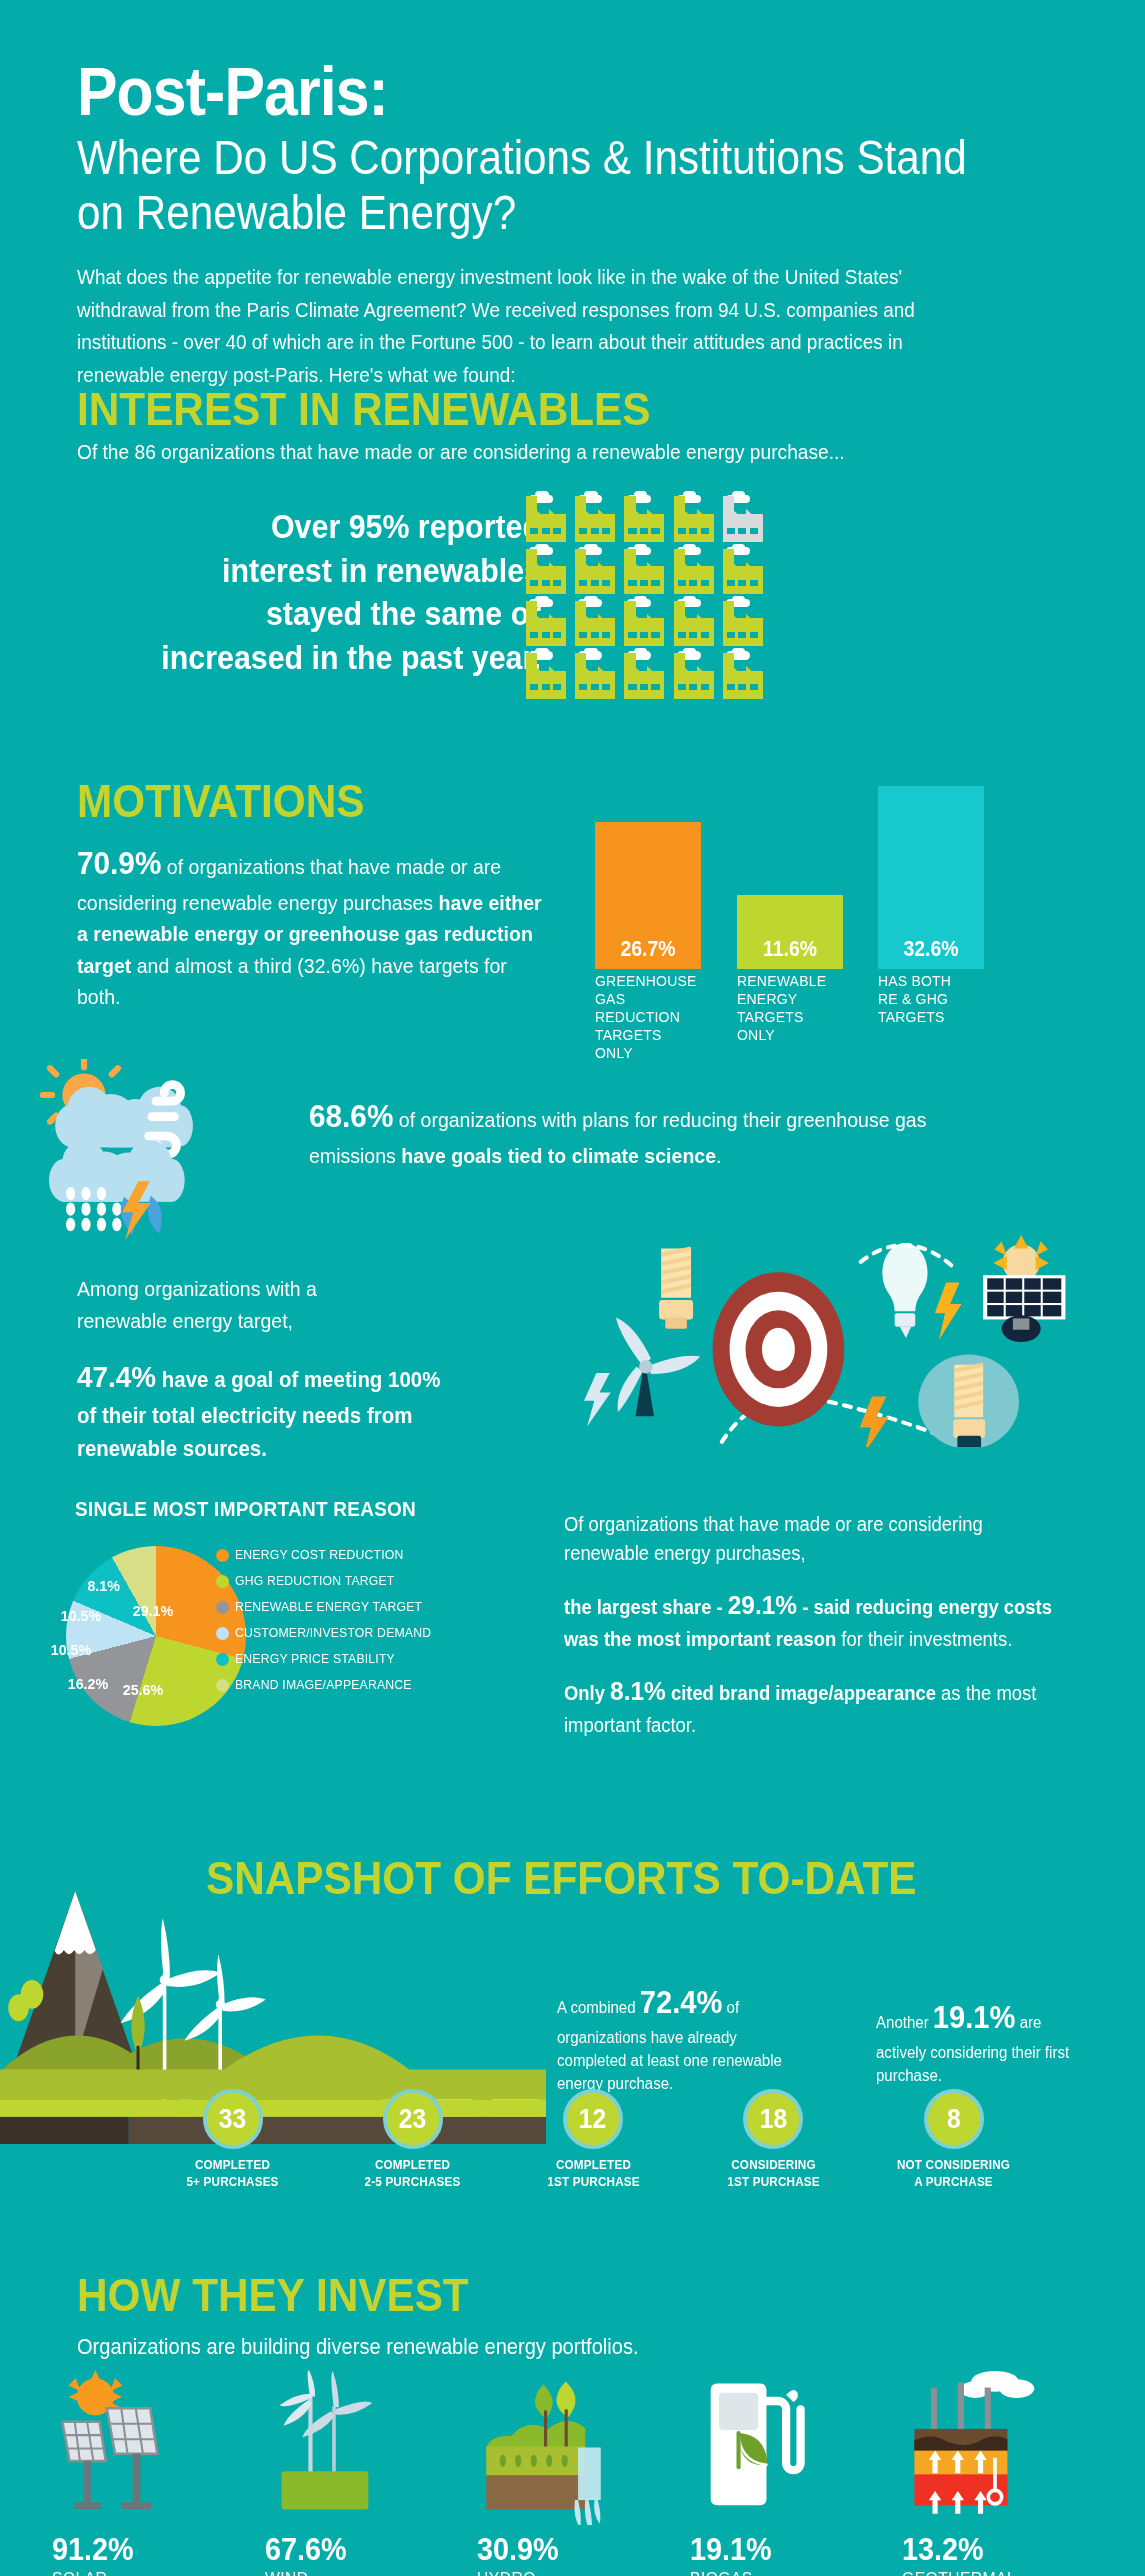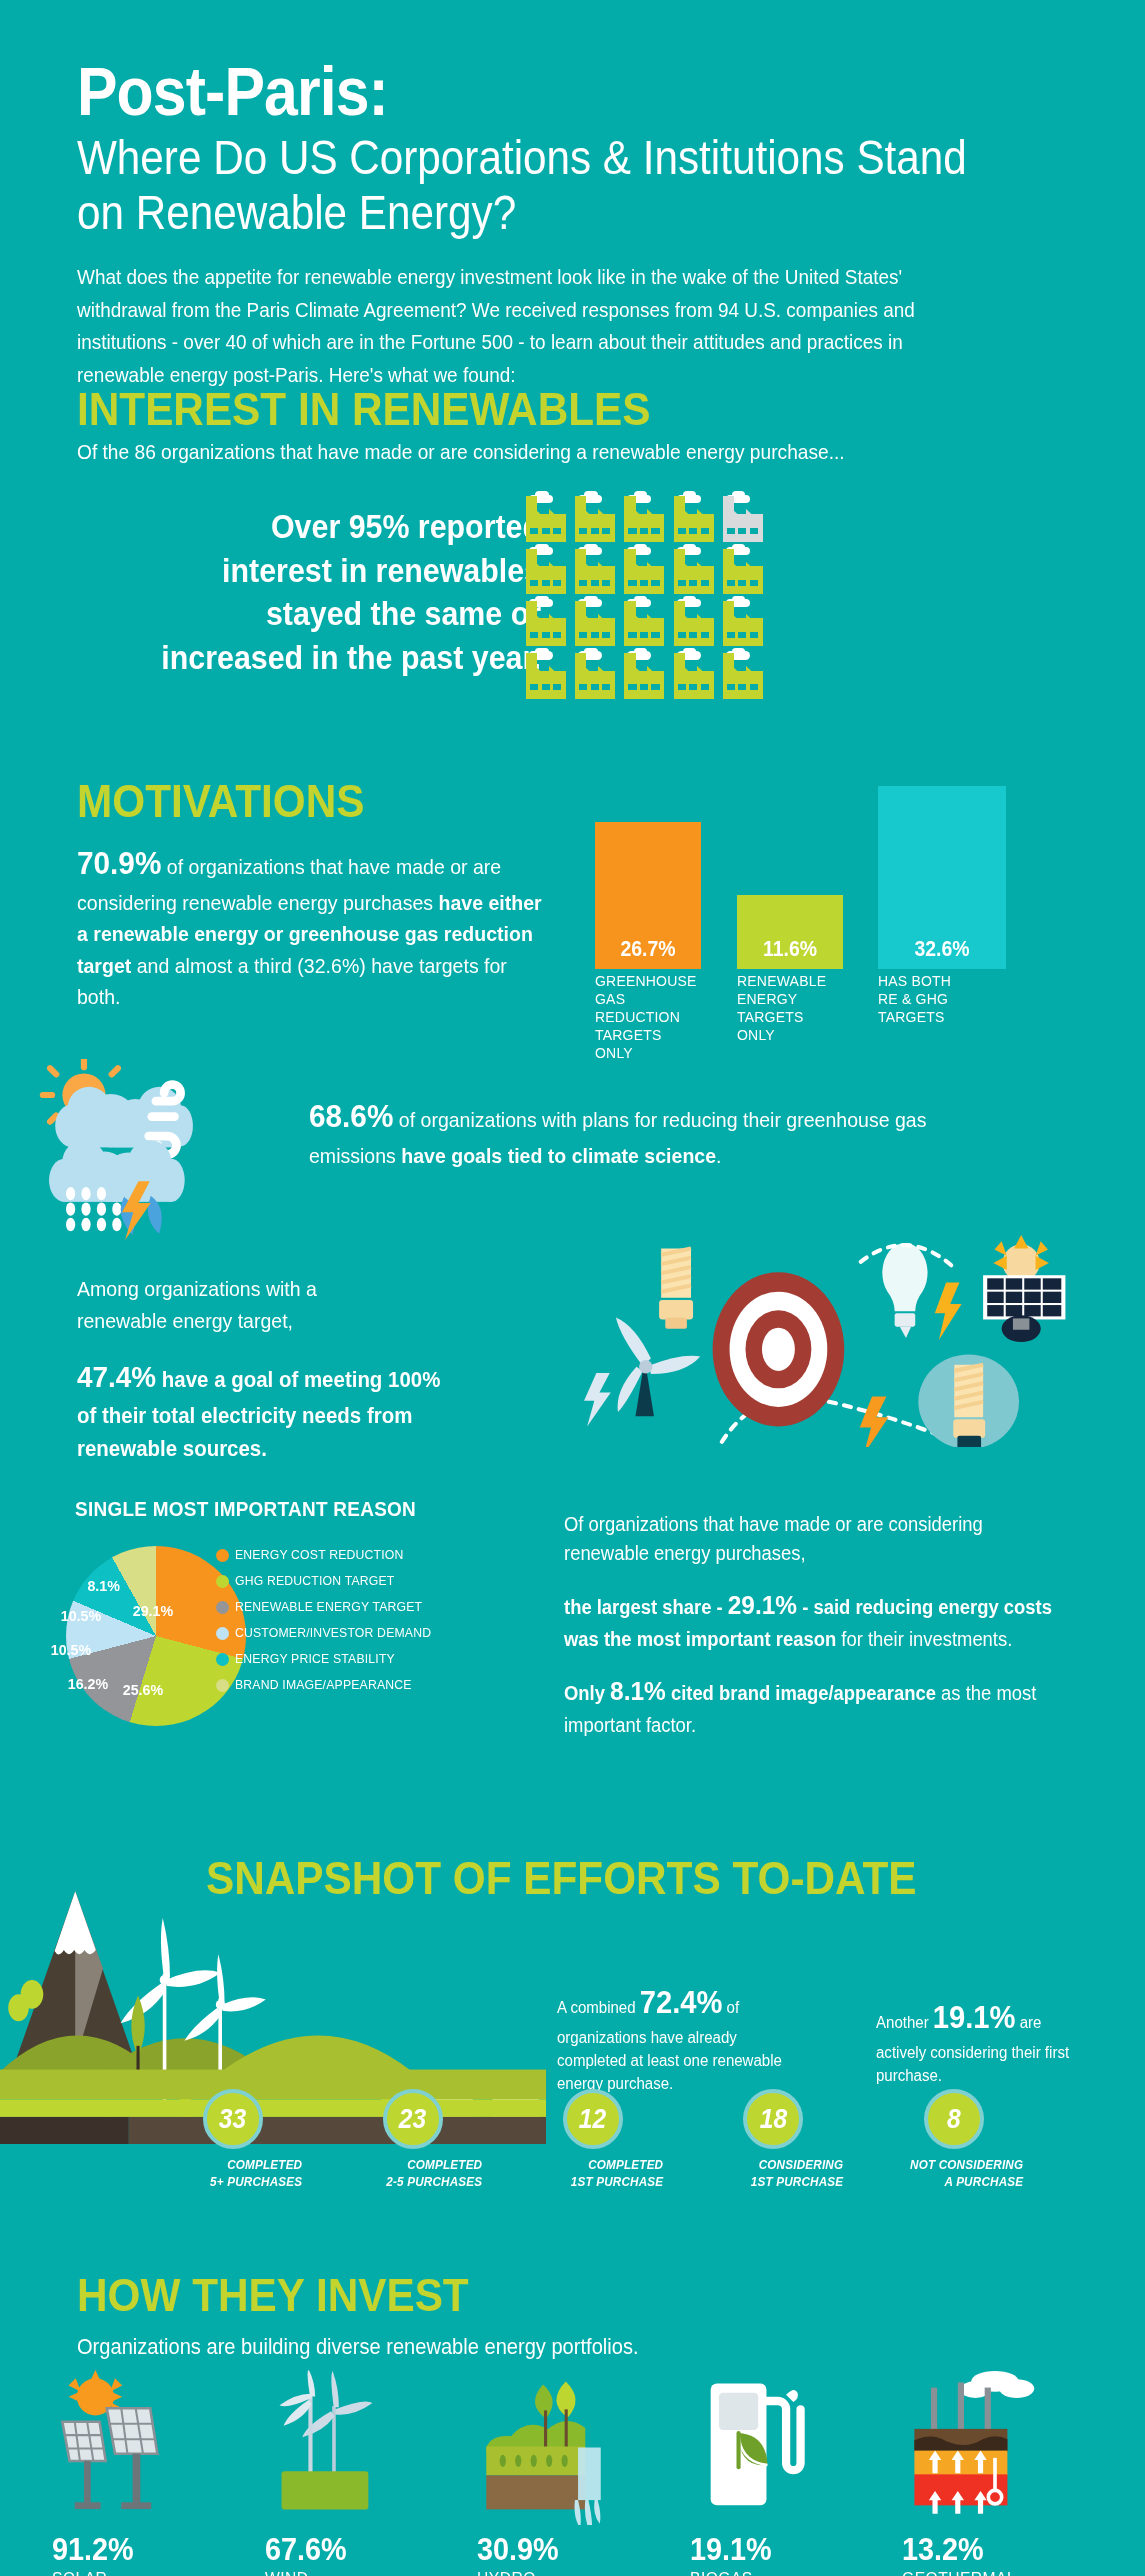--- a/index.html
+++ b/index.html
@@ -114,21 +114,21 @@
   
   #bars { position:absolute; left:595px; top:768px; width:515px; height:294px; }
   .bar-col { position:absolute; bottom: 93px; }
   .bar { position:relative; width:100%; }
   .bar-pct { position:absolute; bottom:7.2px; left:0; right:0; text-align:center;
              font-size:21.6px; font-weight:700; transform:scaleX(0.9); }
   .bar-lbl { position:absolute; top:100%; left:0; margin-top:4.1px; font-size:14px; line-height:1.28;
              font-weight:300; letter-spacing:0.2px; }
   #bar1 { left: 0px;   width: 106px; }
   #bar2 { left: 142px; width: 106px; border-radius: 7px; }
-  #bar3 { left: 283px; width: 128px; }
+  #bar3 { left: 283px; width: 106px; }
 
   
   #weather { position:absolute; left:23px; top:1059px; width: 309px; height: 185px; }
   #g686 { position:absolute; left:309px; top:1092px; width: 732px;
           font-size: 21px; line-height:1.5; font-weight:300;
           transform: scaleX(0.93); transform-origin: left center; }
   #g686 .big { font-size: 32px; font-weight:700; }
   #g686 b { font-weight:700; }
 
   
@@ -179,21 +179,21 @@
   #landscape { position:absolute; left:0; top:1855px; width: 546px; height: 289px; overflow:hidden; }
   #snap-t1 { position:absolute; left:557px; top:1981px; width:252px; font-size:16px;
              line-height:1.45; font-weight:300; transform:scaleX(0.94); transform-origin:left center;}
   #snap-t1 .big { font-size: 31px; font-weight:700; }
   #snap-t2 { position:absolute; left:876px; top:1996px; width:227px; font-size:16px;
              line-height:1.45; font-weight:300; transform:scaleX(0.94); transform-origin:left center;}
   #snap-t2 .big { font-size: 31px; font-weight:700; }
 
   #badges { position:absolute; left: 155px; top: 2089px; width: 876px;
             display:flex; justify-content: space-between; }
-  .badge-col { width: 155px; text-align:right;font-style:italic; }
+  .badge-col { width: 155px; text-align:center; }
   .badge-circle { width: 60px; height:60px; margin: 0 auto; border-radius:50%;
                   background:#bed730; border: 4.6px solid #7fd0d1;
                   display:flex; align-items:center; justify-content:center; }
   .badge-num { font-size: 28px; font-weight:700; transform:scaleX(0.88); }
   .badge-lbl { margin-top: 8.2px; font-size: 13px; font-weight:700; line-height:1.3;
                letter-spacing:0.2px; transform:scaleX(0.9); }
 
   
   #invest-head { position:absolute; left:77px; top:2267px; }
   #invest-sub { position:absolute; left:77px; top:2334px; font-size:21.6px; font-weight:300;

